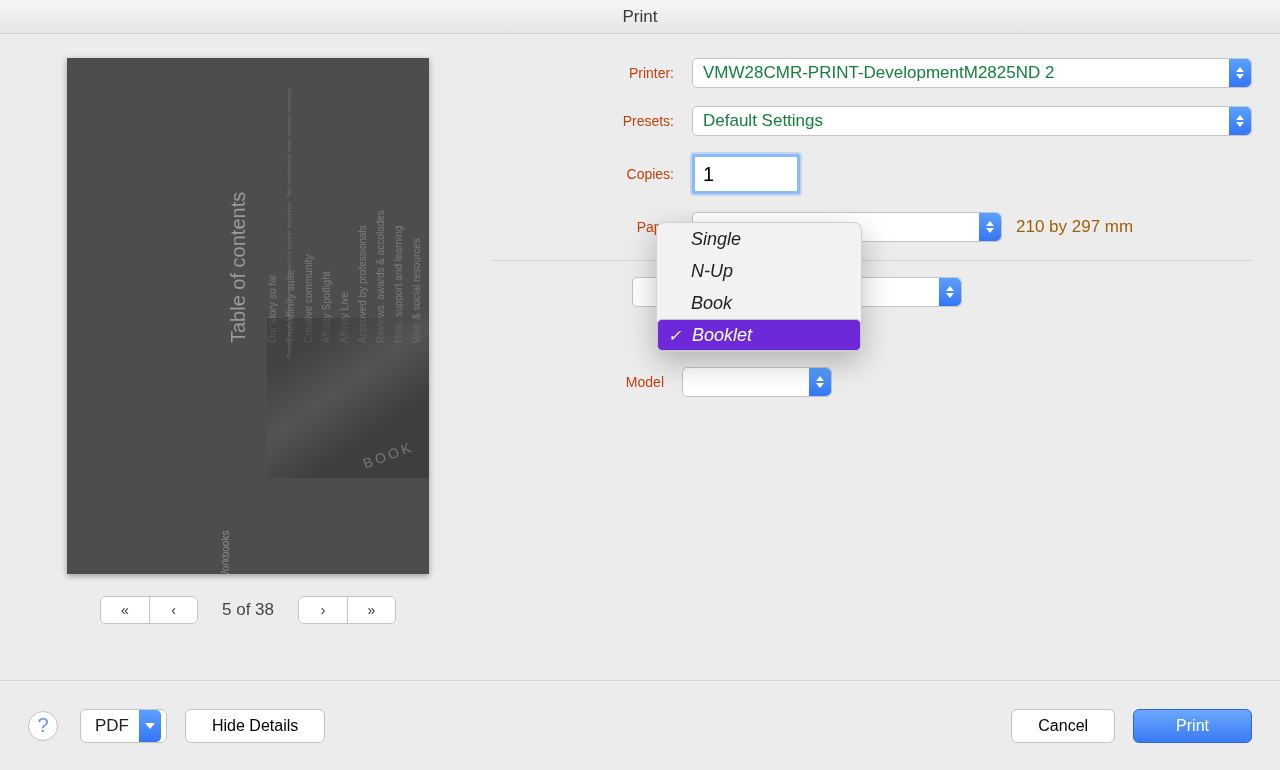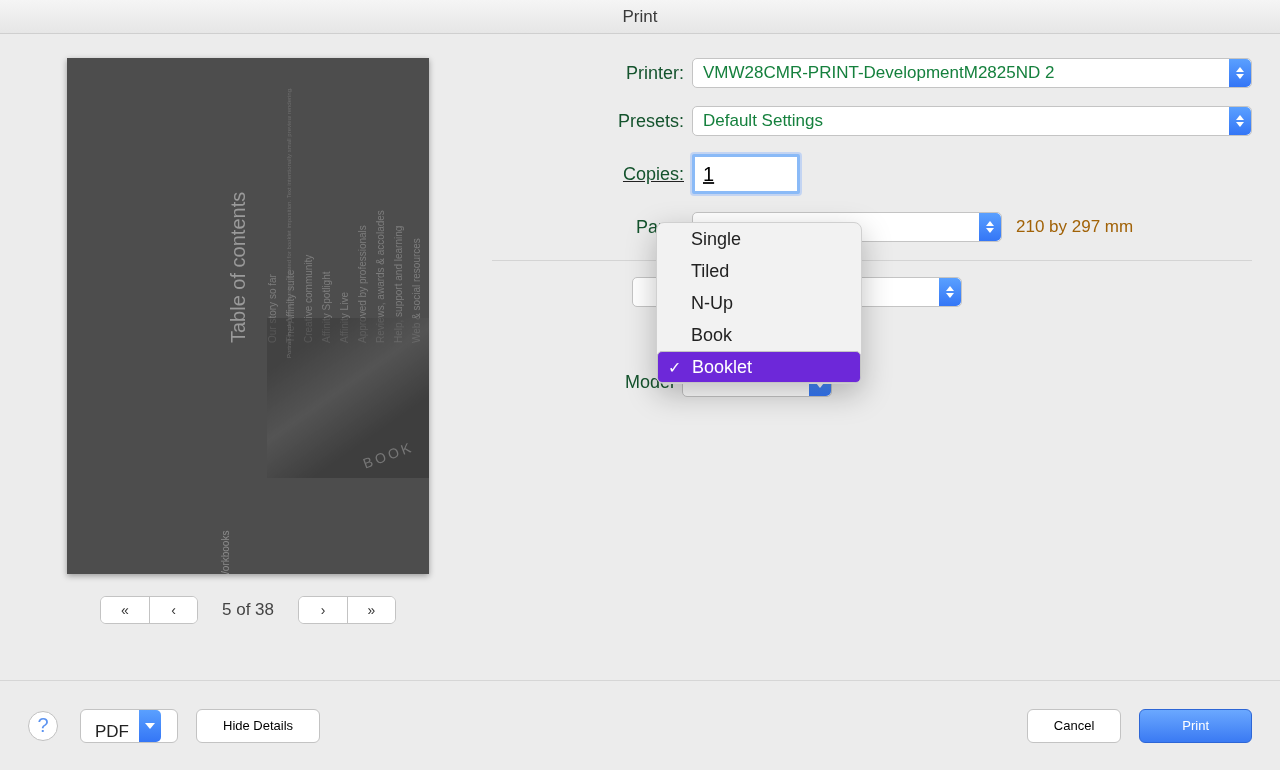--- a/index.html
+++ b/index.html
@@ -97,21 +97,21 @@
       width: 48px; height: 26px;
       border: none; background: #fff; cursor: pointer;
       font-size: 14px; color: #333;
     }
     .pager .seg button + button { border-left: 1px solid #c3c3c3; }
     .pager .count { margin: 0 18px; font-size: 17px; color: #444; }
 
     
     .form-col { flex: 1; padding-left: 24px; position: relative; }
     .row { display: flex; align-items: center; margin-bottom: 18px; }
-    .row .lab { width: 200px; text-align: right; padding-right: 8px; font-size: 18px; color: #14532d; }
+    .row .lab { width: 200px; text-align: right; padding-right: 18px; font-size: 14px; color: #c2410c; }
     .sel {
       flex: 1;
       height: 30px;
       background: #fff;
       border: 1px solid #c4c4c4;
       border-radius: 5px;
       display: flex;
       align-items: center;
       padding-left: 10px;
       font-size: 17px;
@@ -151,20 +151,21 @@
     .dropdown-pop {
       position: absolute;
       left: 656px; top: 222px;
       width: 206px;
       background: #f2f2f2;
       border-radius: 8px;
       box-shadow: 0 10px 30px rgba(0,0,0,.25);
       border: 1px solid #d0d0d0;
       overflow: hidden;
       z-index: 50;
+      font-style: italic;
     }
     .dropdown-pop .opt {
       height: 32px;
       display: flex;
       align-items: center;
       padding-left: 34px;
       font-size: 18px;
       color: #222;
       position: relative;
       cursor: default;
@@ -198,42 +199,42 @@
       color: #5b93f0; font-size: 20px;
       display:flex;align-items:center;justify-content:center;
       margin-right: 22px;
       cursor: pointer;
     }
     .pdf-btn {
       height: 34px;
       border: 1px solid #c3c3c3;
       border-radius: 6px;
       background:#fff;
-      display:flex; align-items:flex-end;
-      padding: 0 16px 0 14px;
+      display:flex; align-items:center;
+      padding: 0 5px 0 14px;
       font-size: 17px;
       cursor: pointer;
     }
     .pdf-btn .dd {
       width: 22px; height: 32px;
       background: linear-gradient(#5aa0ff,#3476f6);
       border-radius: 0 5px 5px 0;
       margin-left: 10px;
       display:flex;align-items:center;justify-content:center;
     }
     .pdf-btn .dd::after{
       content:"";width:0;height:0;border-left:5px solid transparent;border-right:5px solid transparent;border-top:6px solid #fff;
     }
     .btn {
       height: 34px;
       border: 1px solid #c3c3c3;
       border-radius: 6px;
       background:#fff;
       padding: 0 26px;
-      font-size: 13px;
+      font-size: 16px;
       cursor: pointer;
       margin-left: 18px;
     }
     .btn.primary {
       background: linear-gradient(#6aa8ff,#3a7af3);
       color:#fff;
       border-color:#2d66d6;
       padding: 0 42px;
     }
     .spacer { flex:1; }
@@ -294,21 +295,21 @@
     </div>
 
     <div class="row">
       <div class="lab">Presets:</div>
       <div class="sel">
         <span>Default Settings</span>
         <span class="endcap"></span>
       </div>
     </div>
 
-    <div class="row" style="margin-top:6px;text-decoration:underline;">
+    <div class="row" style="margin-top:6px;">
       <div class="lab">Copies:</div>
       <input class="num-input" value="1" style="">
     </div>
 
     <div class="row paper-row">
       <div class="lab">Paper</div>
       <div class="sel small">
         <span class="endcap"></span>
       </div>
       <span class="dim">210 by 297 mm</span>
@@ -328,21 +329,20 @@
       <div class="sel" style="flex:0 0 150px;">
         <span class="endcap"></span>
       </div>
     </div>
 
   </div>
 </div>
 
 <div class="dropdown-pop" id="model-pop">
     <div class="opt">Single</div>
-    <div class="opt">Tiled</div>
     <div class="opt">N-Up</div>
     <div class="opt">Book</div>
     <div class="opt sel">Booklet</div>
   </div>
 
 <div class="bottom">
   <div class="help">?</div>
   <div class="pdf-btn">
     <span>PDF</span>
     <span class="dd"></span>

